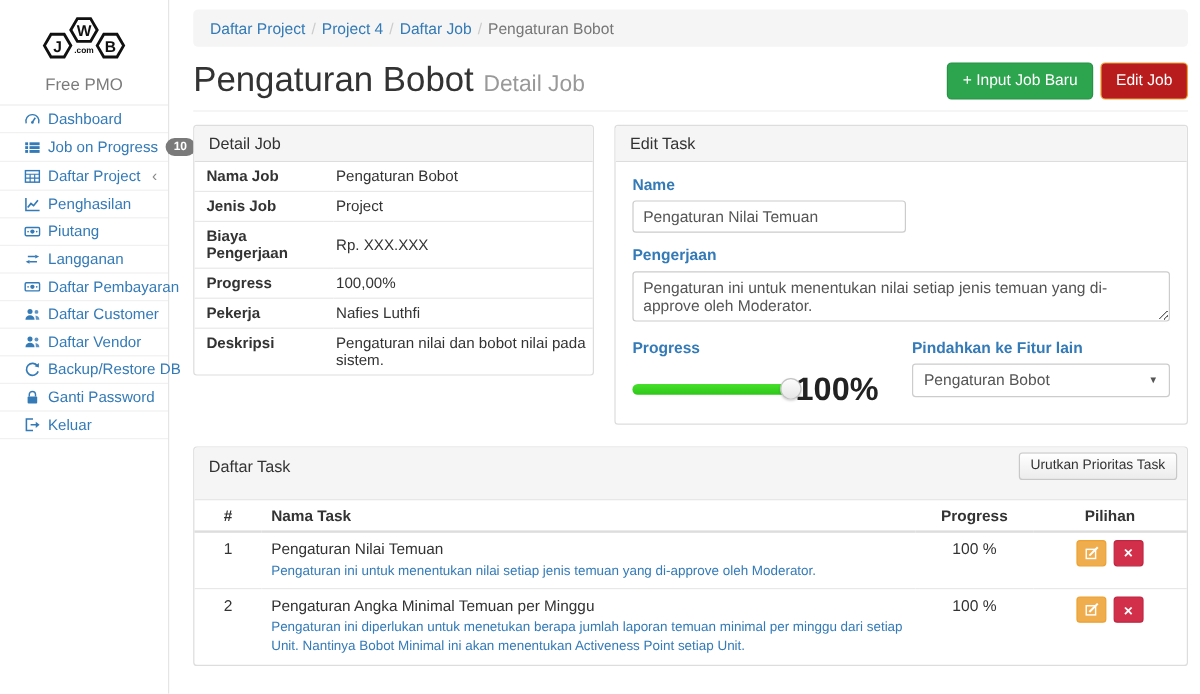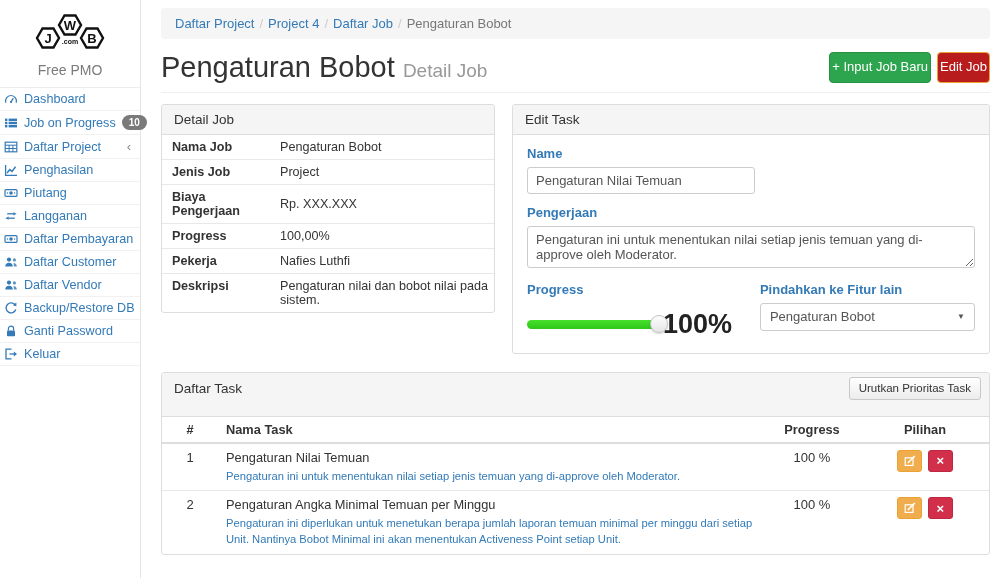--- a/index.html
+++ b/index.html
@@ -4,21 +4,21 @@
 <style>
   * { margin:0; padding:0; box-sizing:border-box; }
   html,body { width:1000px; height:578px; overflow:hidden; background:#fff;
     font-family:"Liberation Sans", sans-serif; font-size:13px; color:#333; }
 
   
   .sidebar { position:absolute; left:0; top:0; bottom:0; width:141px; background:#fff;
     border-right:1px solid #e5e5e5; }
   .logo-block { text-align:center; padding:8px 0 9px; border-bottom:1px solid #ededed; }
   .brand { color:#7b7b7b; font-size:14px; margin-top:3px; }
-  .side-item { display:flex; align-items:center; gap:6px; padding:4px 6px 4px 4px;
+  .side-item { display:flex; align-items:center; gap:6px; padding:4px 6px 4px 20px;
     border-bottom:1px solid #f1f1f1; color:#337ab7; cursor:pointer; }
   .side-item .slabel { font-size:12.6px; white-space:nowrap; }
   .sicon { width:14px; height:14px; flex:0 0 14px; display:inline-flex; }
   .badge { margin-left:auto; background:#7a7a7a; color:#fff; border-radius:10px;
     font-size:10px; font-weight:bold; padding:2px 7px; }
   .chev { margin-left:auto; color:#8a8a8a; font-size:13px; padding-right:3px; }
 
   
   .main { position:absolute; left:141px; top:0; right:0; bottom:0; padding:8px 10px 0 20px; }
   .breadcrumb { background:#f5f5f5; border-radius:4px; padding:8px 14px; font-size:13px; }
@@ -26,21 +26,21 @@
   .breadcrumb .sep { color:#ccc; margin:0 5px; }
   .breadcrumb .active { color:#777; }
 
   .page-header { display:flex; align-items:flex-end; justify-content:space-between;
     margin-top:13px; padding-bottom:9px; border-bottom:1px solid #eee; }
   .page-header h1 { font-size:29px; font-weight:normal; color:#333; line-height:1.05; }
   .page-header h1 small { font-size:19px; color:#999; font-weight:normal; }
   .header-buttons { display:flex; gap:6px; align-items:center; }
 
   .btn { display:inline-block; border:1px solid transparent; border-radius:4px;
-    font-size:13px; padding:6px 2px; cursor:pointer; font-family:inherit; line-height:1.3; }
+    font-size:13px; padding:6px 12px; cursor:pointer; font-family:inherit; line-height:1.3; }
   .btn-success { background:#2DA44E; border-color:#279244; color:#fff; }
   .btn-warning { background:#b91c1c; border-color:#EEA236; color:#fff; }
   .btn-default { background:linear-gradient(#ffffff,#ececec); border-color:#c8c8c8; color:#333; }
   .btn-xs { padding:3px 9px; font-size:11.5px; border-radius:3px; }
 
   
   .panels-row { display:flex; gap:17px; margin-top:11px; align-items:flex-start; }
   .panel { border:1px solid #ddd; border-radius:3px; background:#fff; }
   .panel-heading { background:#f5f5f5; border-bottom:1px solid #ddd; padding:7px 12px;
     font-size:13.5px; color:#333; border-radius:3px 3px 0 0; }

